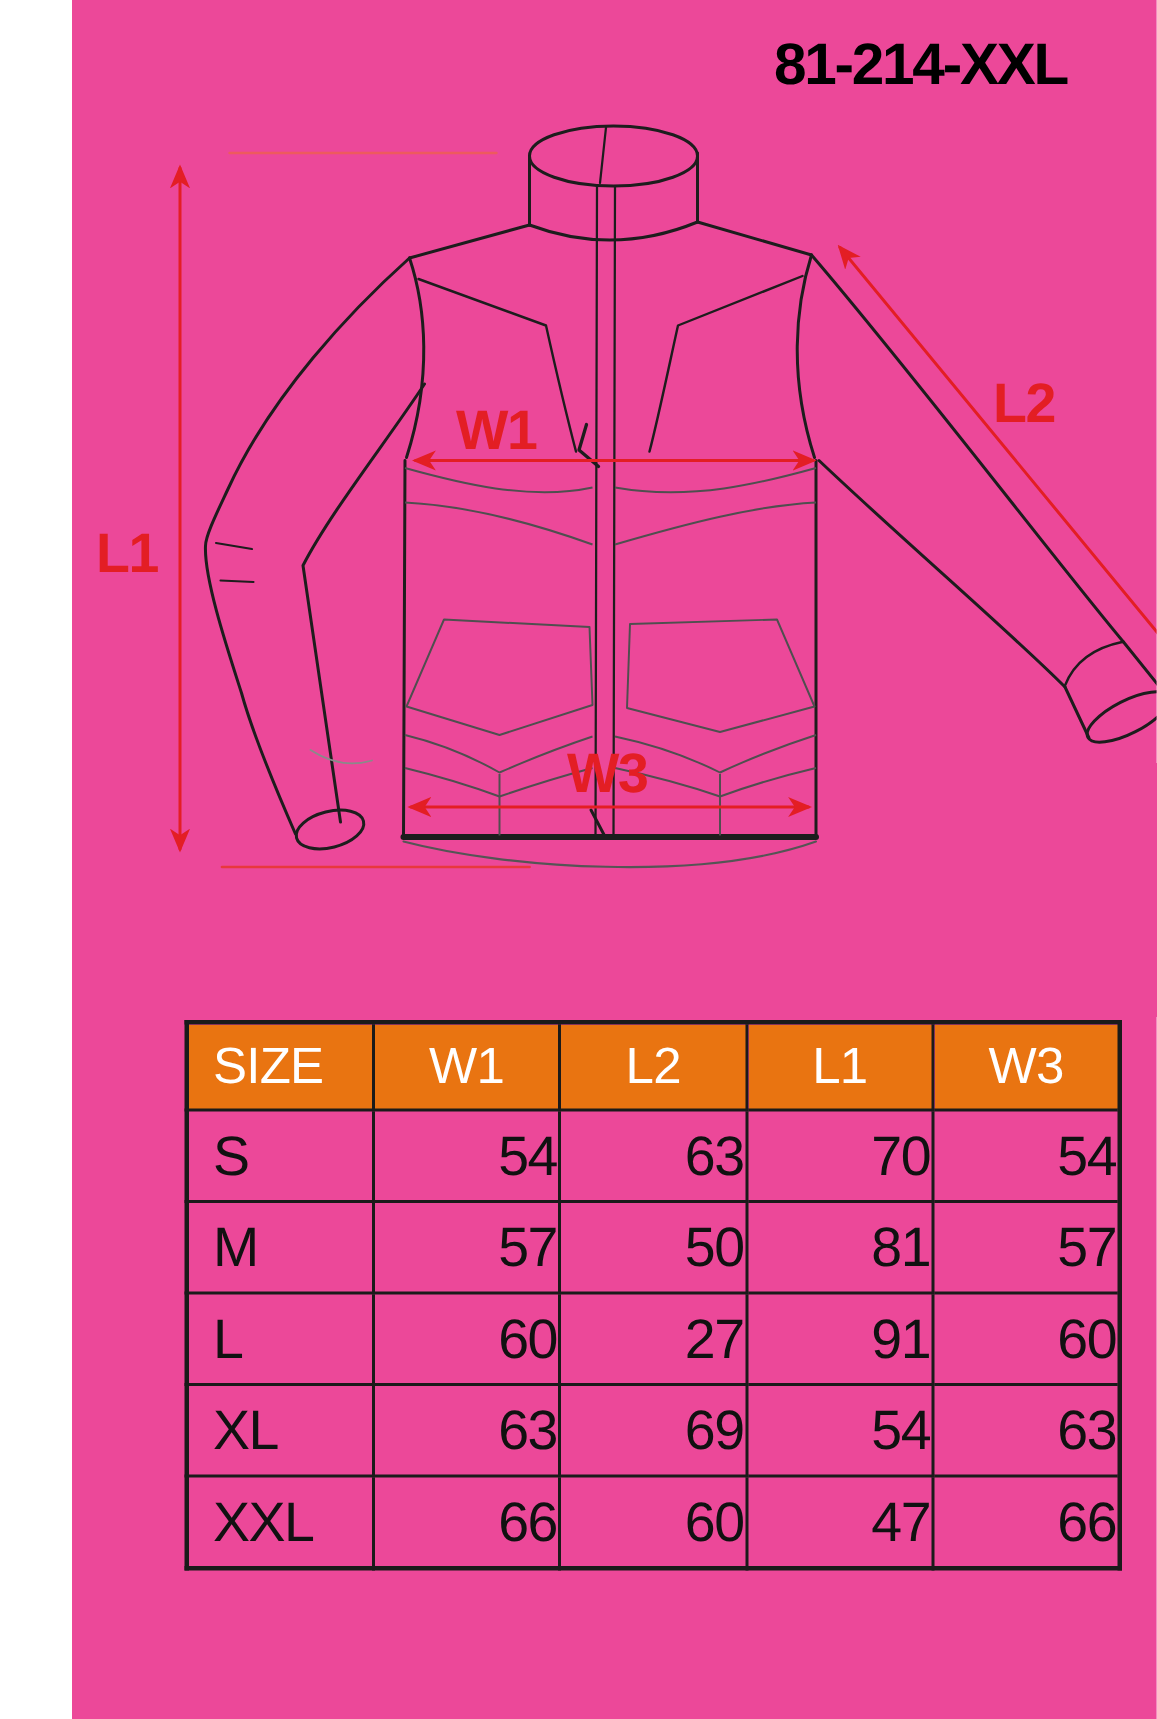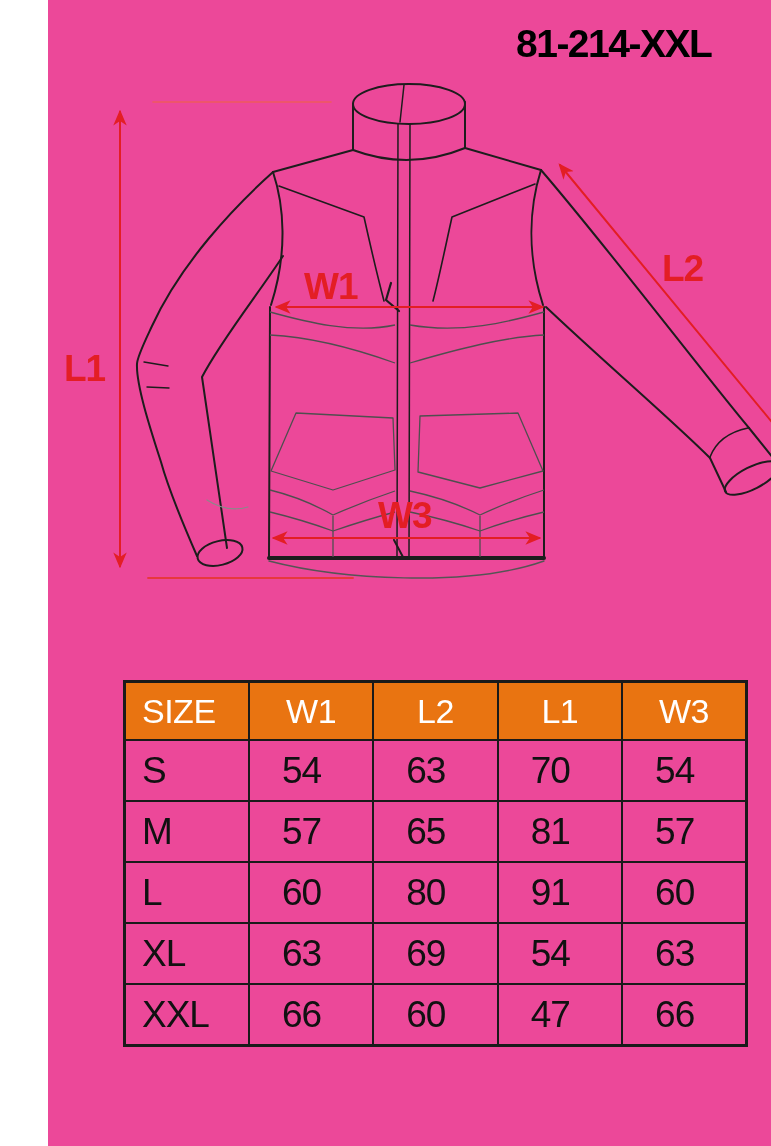--- a/index.html
+++ b/index.html
@@ -46,21 +46,21 @@
     font-weight: normal;
     font-size: 34px;
     height: 54px;
     text-align: center;
     letter-spacing: -0.5px;
   }
   table.size-table td {
     font-size: 37px;
     color: #111111;
     height: 57px;
-    text-align: left;
+    text-align: right;
     letter-spacing: -1px;
     font-weight: normal;
     padding-left: 32px;
   }
   table.size-table th.col-size, table.size-table td.row-label {
     text-align: left;
     padding-left: 16px;
   }
 </style>
 </head>
@@ -179,28 +179,28 @@
       <tr>
         <td class="row-label">S</td>
         <td>54</td>
         <td>63</td>
         <td>70</td>
         <td>54</td>
       </tr>
       <tr>
         <td class="row-label">M</td>
         <td>57</td>
-        <td>65</td>
+        <td>50</td>
         <td>81</td>
         <td>57</td>
       </tr>
       <tr>
         <td class="row-label">L</td>
         <td>60</td>
-        <td>80</td>
+        <td>27</td>
         <td>91</td>
         <td>60</td>
       </tr>
       <tr>
         <td class="row-label">XL</td>
         <td>63</td>
         <td>69</td>
         <td>54</td>
         <td>63</td>
       </tr>

